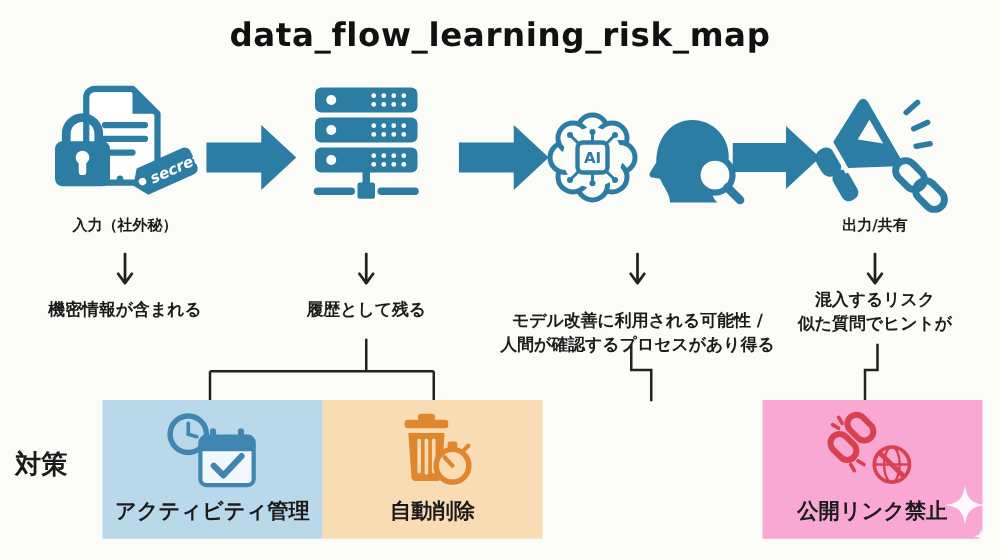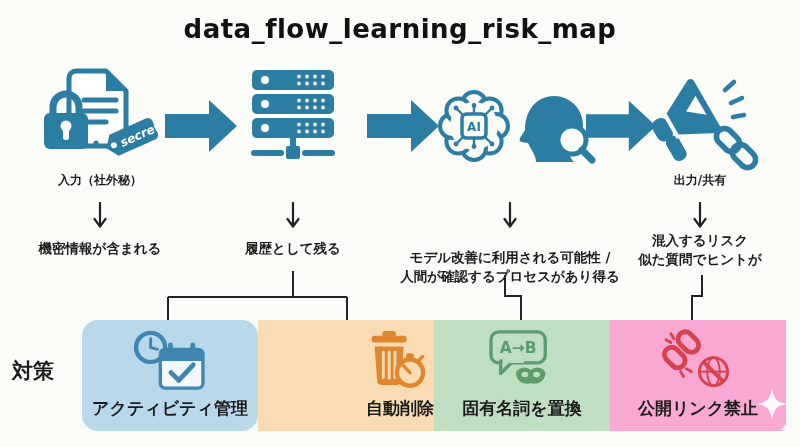--- a/index.html
+++ b/index.html
@@ -29,22 +29,22 @@
   }
   .card{
     position:absolute;top:320px;width:176px;height:111px;
     display:flex;flex-direction:column;align-items:center;
   }
   .card svg{margin-top:9px;}
   .card-label{
     margin-top:auto;margin-bottom:11px;font-size:17px;font-weight:bold;
     white-space:nowrap;color:#1b1b1b;
   }
-  .card-blue{left:82px;background:#b9d9eb;border-radius:16px;}
-  .card-orange{left:258px;background:#f9dcb4;align-items:flex-end;}
+  .card-blue{left:82px;background:#b9d9eb;}
+  .card-orange{left:258px;background:#f9dcb4;}
   .card-green{left:434px;background:#c0dfc2;}
   .card-pink{left:610px;background:#f9a8d4;}
   .sparkle{position:absolute;left:745px;top:383px;pointer-events:none;}
   svg text{font-family:"DejaVu Sans","Liberation Sans",sans-serif;}
 </style>
 </head>
 <body>
 
 <div class="canvas">
 
@@ -256,32 +256,20 @@
           <line x1="41" y1="24" x2="41" y2="50"></line>
       </g>
       <rect x="52.5" y="25" width="8" height="6" rx="2" fill="#e0862f"></rect>
       <line x1="66" y1="32" x2="69.5" y2="28.5" stroke="#e0862f" stroke-width="3.5" stroke-linecap="round"></line>
       <circle cx="56.5" cy="45" r="13.5" fill="#f9dcb4" stroke="#e0862f" stroke-width="4.5"></circle>
       <line x1="56.5" y1="45" x2="50" y2="38" stroke="#e0862f" stroke-width="3.5" stroke-linecap="round"></line>
     </svg>
     <div class="card-label">自動削除</div>
   </div>
 
-  <div class="card card-green">
-    <svg width="80" height="62" viewBox="0 0 80 64">
-      <rect x="8" y="3" width="56" height="32" rx="8" fill="none" stroke="#5d9c6d" stroke-width="3.5"></rect>
-      <polygon points="18,33 18,46 31,33" fill="#c0dfc2" stroke="#5d9c6d" stroke-width="3.5" stroke-linejoin="round"></polygon>
-      <rect x="20" y="31" width="22" height="4" fill="#c0dfc2"></rect>
-      <text x="36" y="25" text-anchor="middle" font-size="16" font-weight="bold" fill="#5d9c6d">A→B</text>
-      <path d="M34,44 C39,38.5 45,38.5 49,42.5 C53,38.5 59,38.5 64,44 C65,52 58,58 49,56 C40,58 33,52 34,44 Z" fill="#5d9c6d"></path>
-      <ellipse cx="43" cy="47" rx="3.6" ry="2.8" fill="#c0dfc2"></ellipse>
-      <ellipse cx="55" cy="47" rx="3.6" ry="2.8" fill="#c0dfc2"></ellipse>
-    </svg>
-    <div class="card-label">固有名詞を置換</div>
-  </div>
 
   <div class="card card-pink">
     <svg width="80" height="62" viewBox="0 0 80 64">
       <g stroke="#d8414e" stroke-width="5" fill="none">
         <rect x="18" y="6" width="24" height="15" rx="7.5" transform="rotate(45 30 13.5)"></rect>
         <rect x="4" y="22" width="24" height="15" rx="7.5" transform="rotate(45 16 29.5)"></rect>
       </g>
       <g stroke="#d8414e" stroke-width="3" stroke-linecap="round">
         <line x1="7" y1="11" x2="12" y2="14"></line>
         <line x1="12" y1="5" x2="15" y2="10"></line>

